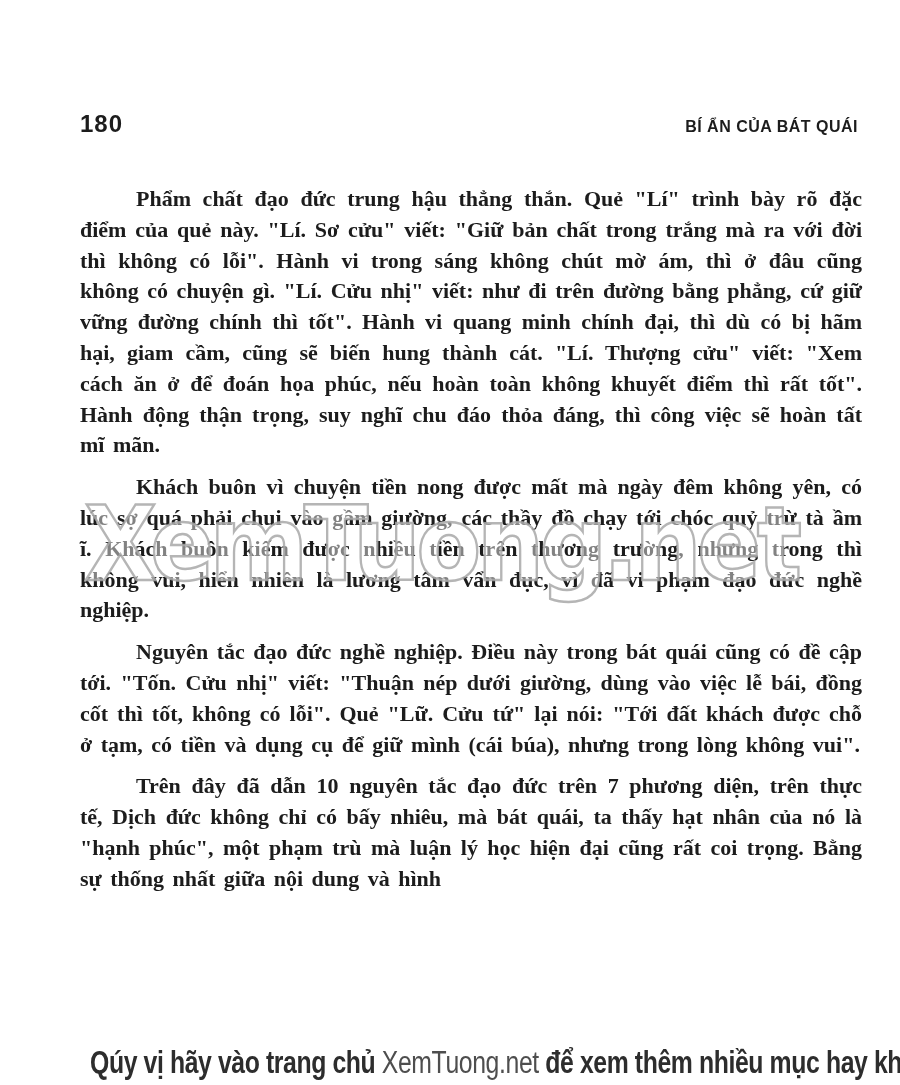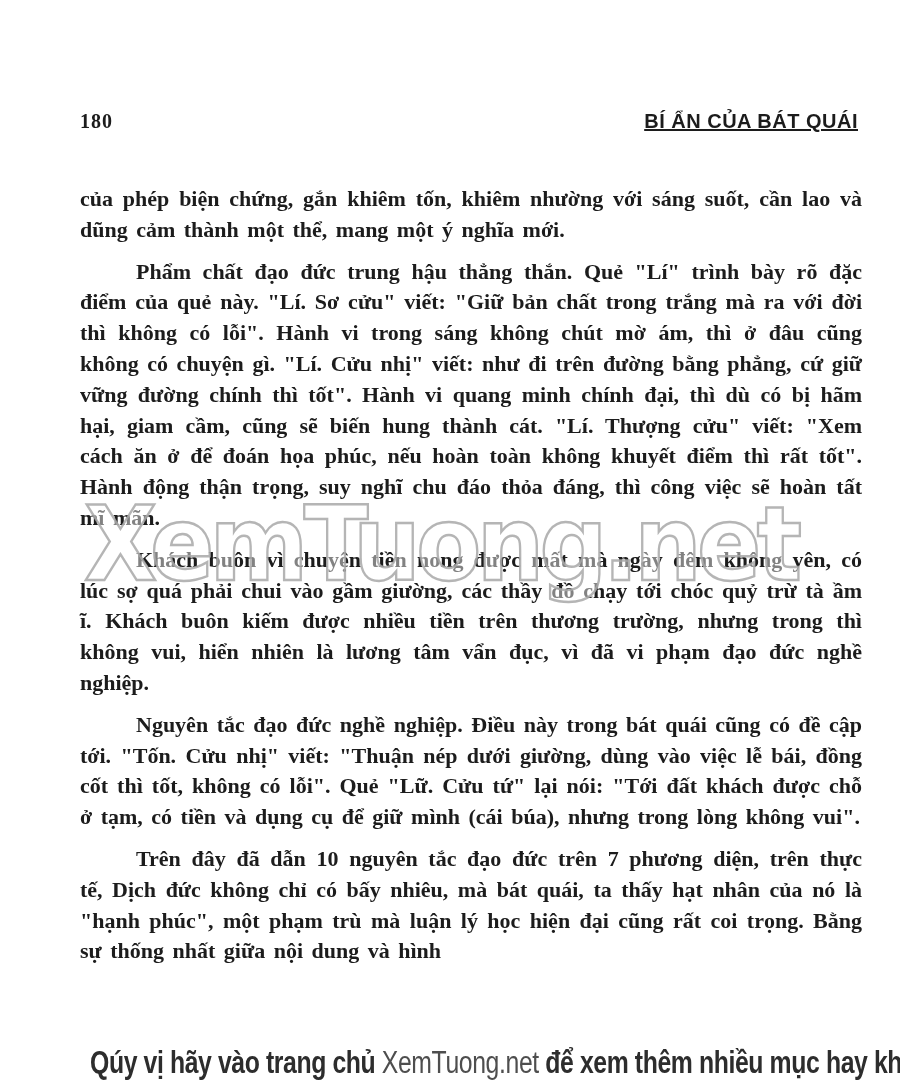--- a/index.html
+++ b/index.html
@@ -20,31 +20,30 @@
   .page-header {
     position: absolute;
     top: 110px;
     left: 80px;
     right: 42px;
     display: flex;
     justify-content: space-between;
     align-items: baseline;
   }
   .page-number {
-    font-family: Liberation Serif, serif;
-    font-size: 20px;
+    font-family: Liberation Sans, sans-serif;
+    font-size: 24px;
     font-weight: 700;
     letter-spacing: 1px;
   }
   .running-title {
     font-family: "Liberation Sans", sans-serif;
-    font-size: 20px;
+    font-size: 16px;
     font-weight: 700;
     letter-spacing: 0.5px;
-    text-decoration: underline;
   }
   .body-text {
     position: absolute;
     top: 184px;
     left: 80px;
     width: 782px;
   }
   .body-text p {
     margin: 0 0 11px 0;
     font-size: 22px;
@@ -98,21 +97,20 @@
 <body>
 
 <div class="page">
 
   <div class="page-header">
     <span class="page-number">180</span>
     <span class="running-title">BÍ ẨN CỦA BÁT QUÁI</span>
   </div>
 
   <main class="body-text">
-    <p>của phép biện chứng, gắn khiêm tốn, khiêm nhường với sáng suốt, cần lao và dũng cảm thành một thể, mang một ý nghĩa mới.</p>
     <p class="indented">Phẩm chất đạo đức trung hậu thẳng thắn. Quẻ "Lí" trình bày rõ đặc điểm của quẻ này. "Lí. Sơ cửu" viết: "Giữ bản chất trong trắng mà ra với đời thì không có lỗi". Hành vi trong sáng không chút mờ ám, thì ở đâu cũng không có chuyện gì. "Lí. Cửu nhị" viết: như đi trên đường bằng phẳng, cứ giữ vững đường chính thì tốt". Hành vi quang minh chính đại, thì dù có bị hãm hại, giam cầm, cũng sẽ biến hung thành cát. "Lí. Thượng cửu" viết: "Xem cách ăn ở để đoán họa phúc, nếu hoàn toàn không khuyết điểm thì rất tốt". Hành động thận trọng, suy nghĩ chu đáo thỏa đáng, thì công việc sẽ hoàn tất mĩ mãn.</p>
     <p class="indented">Khách buôn vì chuyện tiền nong được mất mà ngày đêm không yên, có lúc sợ quá phải chui vào gầm giường, các thầy đồ chạy tới chóc quỷ trừ tà ầm ĩ. Khách buôn kiếm được nhiều tiền trên thương trường, nhưng trong thì không vui, hiển nhiên là lương tâm vẩn đục, vì đã vi phạm đạo đức nghề nghiệp.</p>
     <p class="indented">Nguyên tắc đạo đức nghề nghiệp. Điều này trong bát quái cũng có đề cập tới. "Tốn. Cửu nhị" viết: "Thuận nép dưới giường, dùng vào việc lễ bái, đồng cốt thì tốt, không có lỗi". Quẻ "Lữ. Cửu tứ" lại nói: "Tới đất khách được chỗ ở tạm, có tiền và dụng cụ để giữ mình (cái búa), nhưng trong lòng không vui".</p>
     <p class="indented">Trên đây đã dẫn 10 nguyên tắc đạo đức trên 7 phương diện, trên thực tế, Dịch đức không chỉ có bấy nhiêu, mà bát quái, ta thấy hạt nhân của nó là "hạnh phúc", một phạm trù mà luận lý học hiện đại cũng rất coi trọng. Bằng sự thống nhất giữa nội dung và hình</p>
   </main>
 
   <div class="watermark">XemTuong.net</div>
 
   <div class="page-footer">
     <span>Qúy vị hãy vào trang chủ </span><span class="footer-link">XemTuong.net</span><span> để xem thêm nhiều mục hay khác</span>

